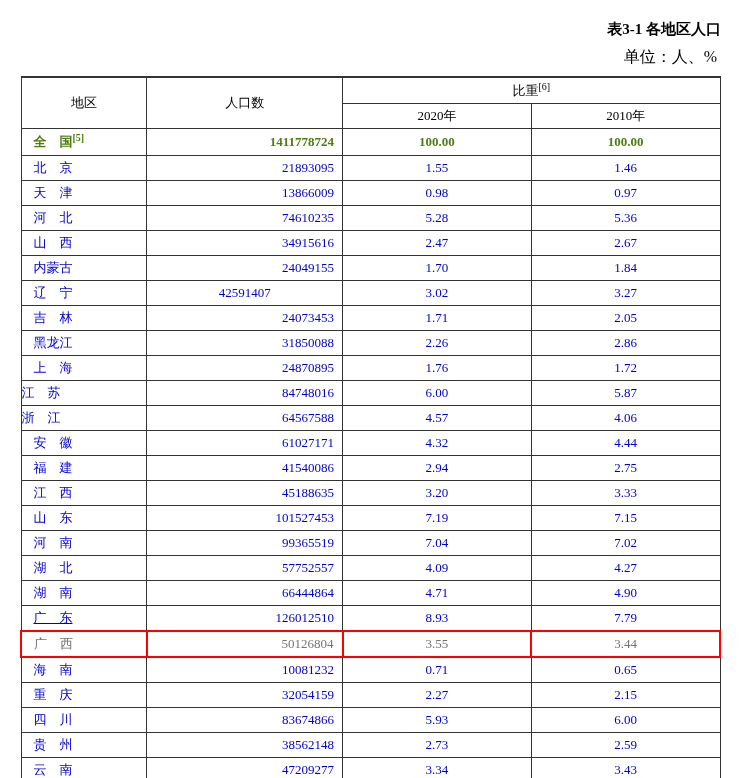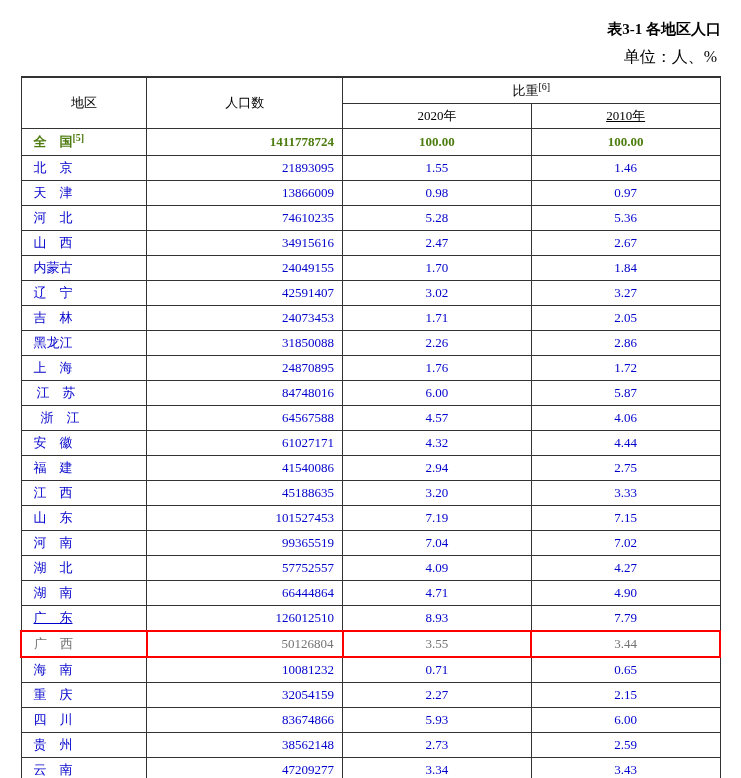--- a/index.html
+++ b/index.html
@@ -32,21 +32,21 @@
       padding: 3px 8px;
       font-size: 13px;
     }
     .header-row th {
       background: #fff;
       font-weight: normal;
     }
     .col-region { width: 18%; }
     .col-pop { width: 28%; }
     .col-2020 { width: 27%; }
-    .col-2010 { width: 27%; text-decoration: underline; }
+    .col-2010 { width: 27%; }
     .total-row td {
       color: #4d7c0f;
       font-weight: bold;
     }
     .data-row td {
       color: #0000cc;
     }
     .highlighted-row td {
       color: #737373;
       border: 2px solid red;
@@ -111,21 +111,21 @@
         <td>2.67</td>
       </tr>
       <tr class="data-row">
         <td style="text-align: left; padding-left: 12px;">内蒙古</td>
         <td style="text-align: right;">24049155</td>
         <td>1.70</td>
         <td>1.84</td>
       </tr>
       <tr class="data-row">
         <td style="text-align: left; padding-left: 12px;">辽　宁</td>
-        <td style="text-align: right;">42591407</td>
+        <td style="">42591407</td>
         <td>3.02</td>
         <td>3.27</td>
       </tr>
       <tr class="data-row">
         <td style="text-align: left; padding-left: 12px;">吉　林</td>
         <td style="text-align: right;">24073453</td>
         <td>1.71</td>
         <td>2.05</td>
       </tr>
       <tr class="data-row">
@@ -134,27 +134,27 @@
         <td>2.26</td>
         <td>2.86</td>
       </tr>
       <tr class="data-row">
         <td style="text-align: left; padding-left: 12px;">上　海</td>
         <td style="text-align: right;">24870895</td>
         <td>1.76</td>
         <td>1.72</td>
       </tr>
       <tr class="data-row">
-        <td style="text-align: left; padding-left: 15px;">江　苏</td>
+        <td style="text-align: left; padding-left: 0;">江　苏</td>
         <td style="text-align: right;">84748016</td>
         <td>6.00</td>
         <td>5.87</td>
       </tr>
       <tr class="data-row">
-        <td style="text-align: left; padding-left: 19px;">浙　江</td>
+        <td style="text-align: left; padding-left: 0;">浙　江</td>
         <td style="text-align: right;">64567588</td>
         <td>4.57</td>
         <td>4.06</td>
       </tr>
       <tr class="data-row">
         <td style="text-align: left; padding-left: 12px;">安　徽</td>
         <td style="text-align: right;">61027171</td>
         <td>4.32</td>
         <td>4.44</td>
       </tr>

